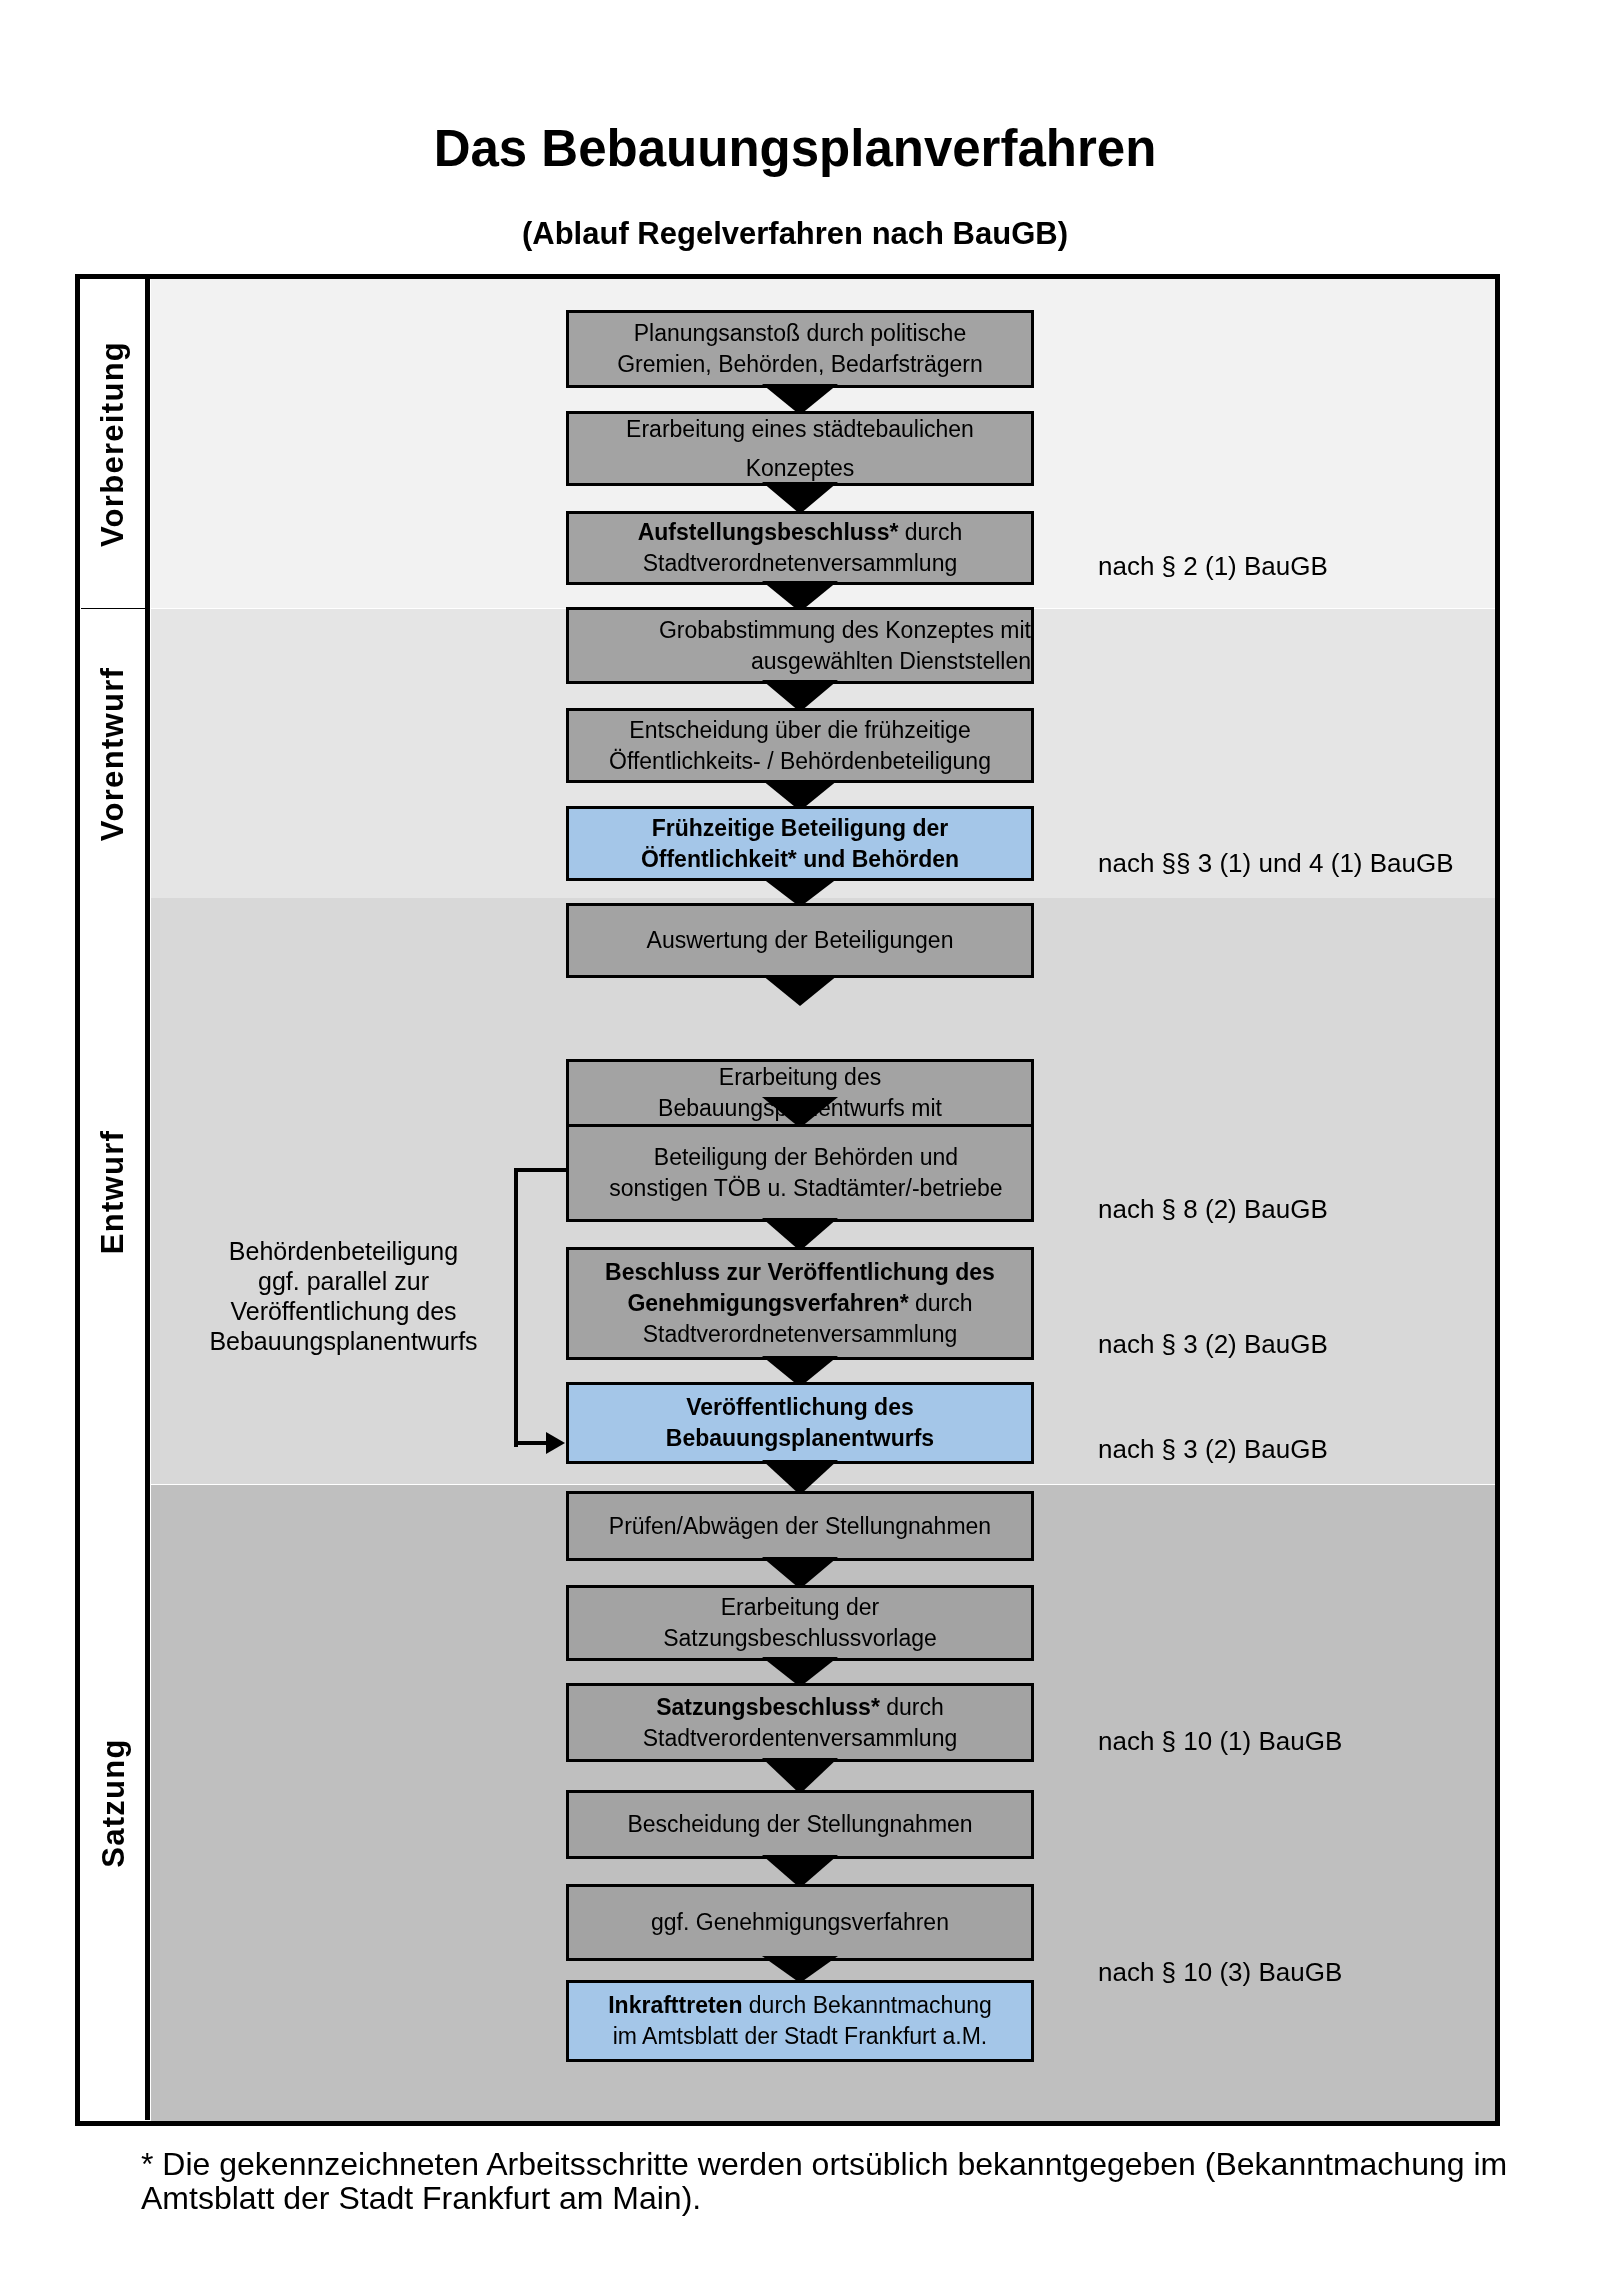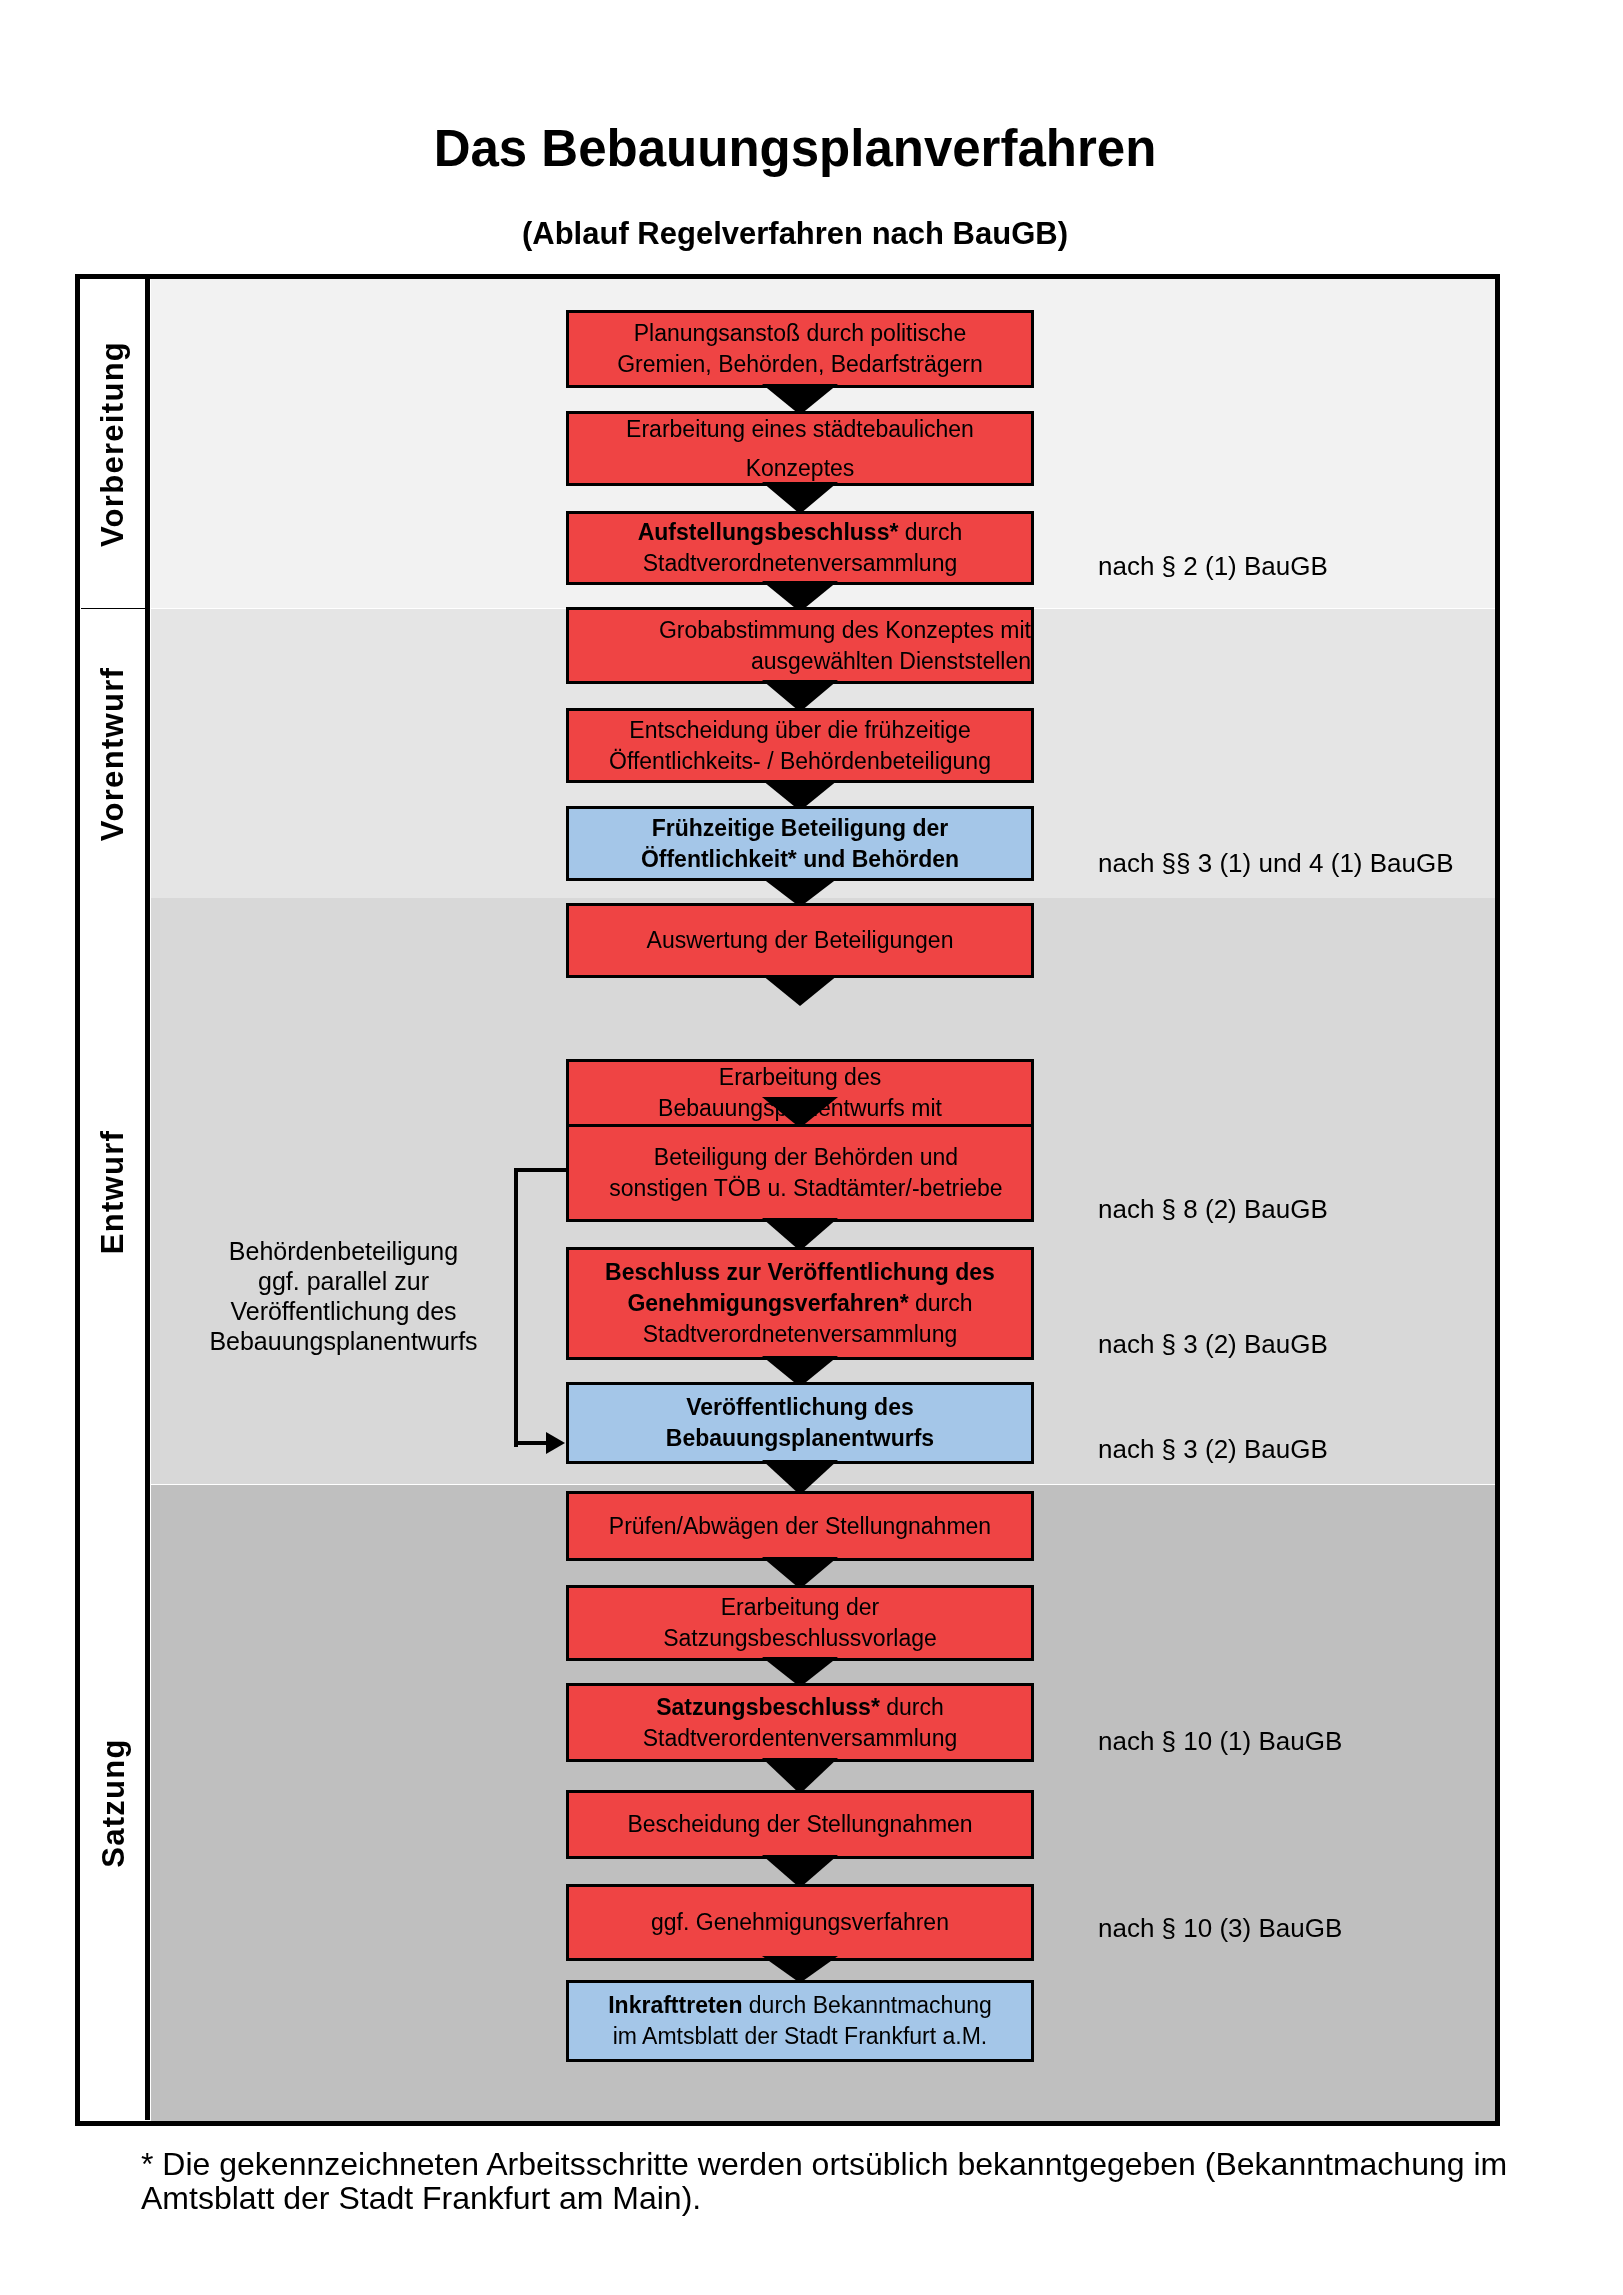--- a/index.html
+++ b/index.html
@@ -32,21 +32,21 @@
   }
   .label-divider{
     position:absolute;left:145px;top:279px;width:5.2px;height:1841px;background:#000;
   }
   .frame{
     position:absolute;left:75px;top:274px;width:1425px;height:1852px;
     border:5.2px solid #000;box-sizing:border-box;
   }
   .flow-box{
     position:absolute;left:566px;width:468px;
-    background:#ef4444;border:3.3px solid #000;box-sizing:border-box;
+    background:#a3a3a3;border:3.3px solid #000;box-sizing:border-box;
     display:flex;flex-direction:column;justify-content:center;
     text-align:center;font-size:23px;line-height:31px;
   }
   .flow-box.highlight{background:#a4c6e8;}
   .box-line{white-space:nowrap;}
   .seg-b{font-weight:bold;}
   .flow-arrow{
     position:absolute;width:0;height:0;
     border-left:38px solid transparent;border-right:38px solid transparent;
   }
@@ -192,18 +192,18 @@
       </div>
       <div class="flow-arrow" style="left: 762px; top: 1855px; border-top: 33px solid rgb(0, 0, 0);"></div>
       <div class="flow-box" style="top: 1884px; height: 77px;">
         <div class="box-line"><span>ggf. Genehmigungsverfahren</span></div>
       </div>
       <div class="flow-arrow" style="left: 762px; top: 1956px; border-top: 27.5px solid rgb(0, 0, 0);"></div>
       <div class="flow-box highlight" style="top: 1980px; height: 82px; background: rgb(164, 198, 232);">
         <div class="box-line"><span class="seg-b">Inkrafttreten</span><span> durch Bekanntmachung</span></div>
         <div class="box-line"><span>im Amtsblatt der Stadt Frankfurt a.M.</span></div>
       </div>
-      <div class="legal-note" style="top: 1928px;">nach § 10 (3) BauGB</div>
+      <div class="legal-note" style="top: 1972px;">nach § 10 (3) BauGB</div>
     </div>
 
   <div class="footnote">* Die gekennzeichneten Arbeitsschritte werden ortsüblich bekanntgegeben (Bekanntmachung im Amtsblatt  der Stadt Frankfurt am Main).</div>
 </div>
 
 
 </body></html>

